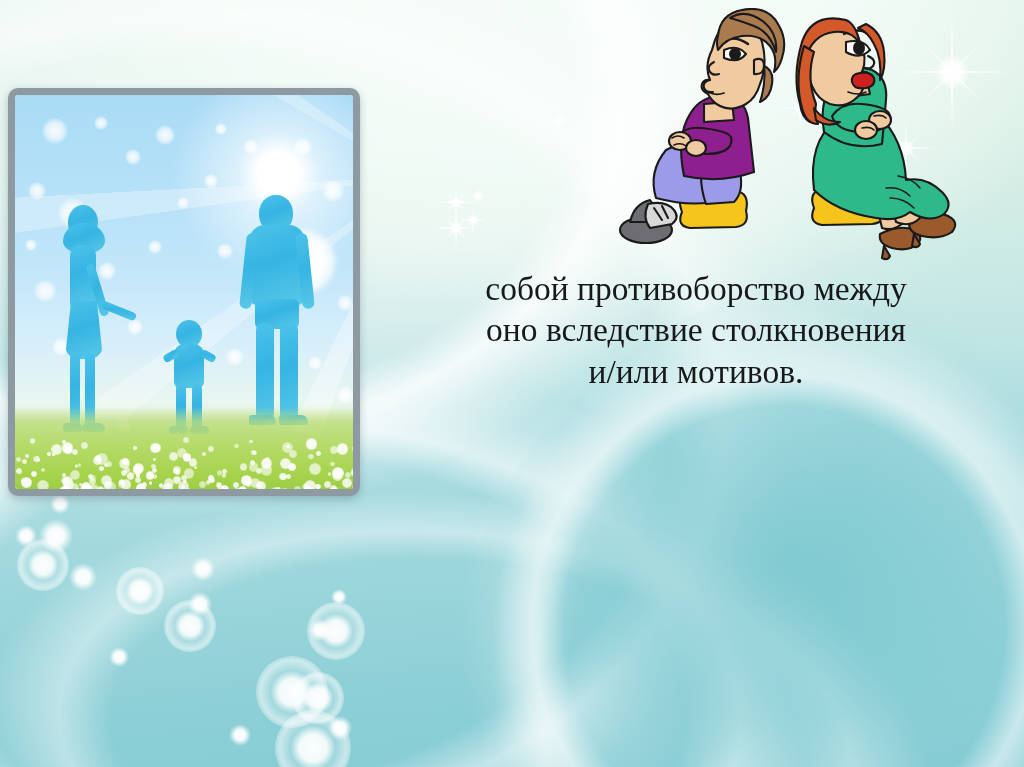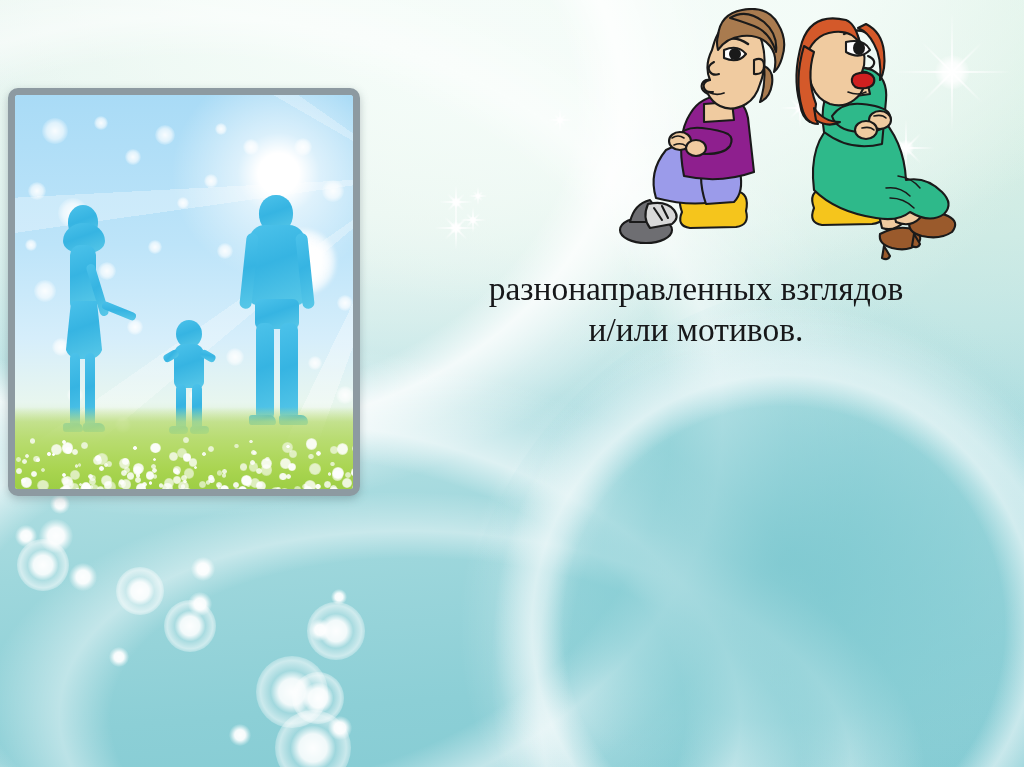--- a/index.html
+++ b/index.html
@@ -572,17 +572,18 @@
         <path d="M228 12 q-34 -8 -44 22 q-10 34 -2 62 q2 14 10 18 q-14 -30 -6 -60
                  q8 -28 30 -30 q18 -2 26 12 q-4 -20 -14 -24 z" fill="#d4592a"></path>
         <path d="M186 38 q-10 34 -2 62 q4 16 16 16 q-4 -10 -2 -20 q-10 -26 -2 -52 z" fill="#d4592a"></path>
         <path d="M248 16 q16 8 18 28 q2 18 -4 28 q2 -22 -6 -36 q-6 -12 -16 -16 z" fill="#d4592a"></path>
         <path d="M196 100 q10 14 26 14 q-12 6 -24 -2 z" fill="#d4592a"></path>
       </g>
     </svg>
   </div>
 
   <div id="caption">
-    <span class="cap-line">разнонаправленных взглядов</span>
+    <span class="cap-line">собой противоборство между</span>
+    <span class="cap-line">оно вследствие столкновения</span>
     <span class="cap-line">и/или мотивов.</span>
   </div>
 
 </div>
 
 </body></html>

